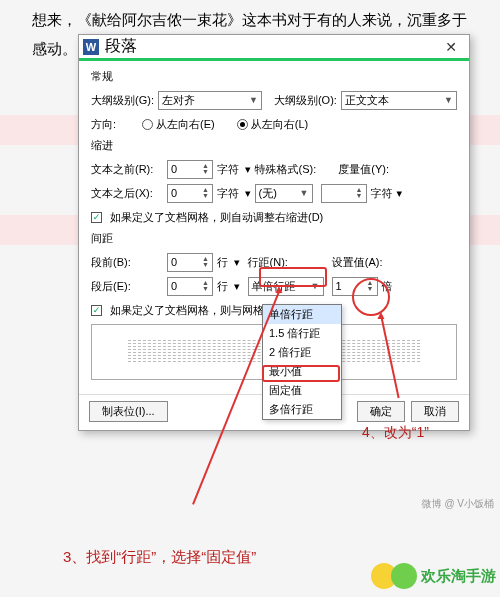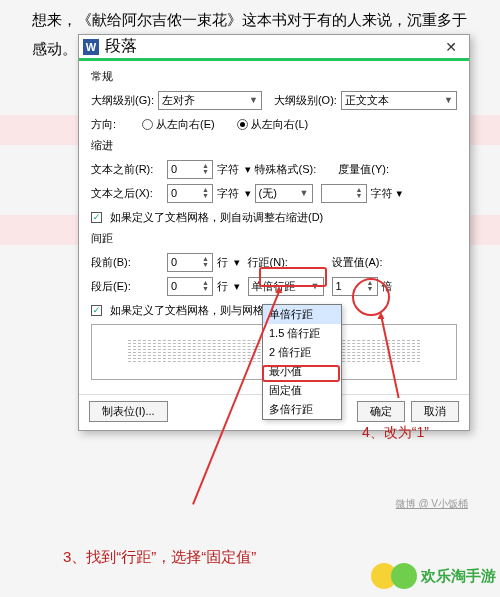--- a/index.html
+++ b/index.html
@@ -34,21 +34,21 @@
   .buttons { display: flex; justify-content: flex-end; align-items: center; gap: 6px; padding: 6px 10px 8px; border-top: 1px solid #ddd; }
   .btn { border: 1px solid #888; padding: 2px 12px; background: #f4f4f4; font-size: 11px; }
   .dropdown-popup { position: absolute; background: #fff; border: 1px solid #7a7a7a; font-size: 11px; width: 80px; box-shadow: 2px 2px 5px rgba(0,0,0,.2); }
   .dropdown-popup div { padding: 2px 6px; }
   .dropdown-popup div.hl { background: #d6e8ff; }
   .annot-box { position: absolute; border: 2px solid #d33; border-radius: 3px; pointer-events: none; }
   .annot-circle { position: absolute; border: 2px solid #d33; border-radius: 50%; pointer-events: none; }
   .annot-text { position: absolute; color: #b91c1c; font-size: 15px; margin-top: 24px; }
   .annot-line { position: absolute; background: #d33; transform-origin: top left; pointer-events: none; }
   .annot-arrowhead { position: absolute; color: #d33; font-size: 12px; pointer-events: none; }
-  .watermark { position: absolute; right: 32px; bottom: 86px; font-size: 10px; color: #999; text-decoration: underline; }
+  .watermark { position: absolute; right: 6px; bottom: 86px; font-size: 10px; color: #999; }
   .footer-logo { position: absolute; right: 4px; bottom: 8px; display: flex; align-items: center; gap: 4px; }
   .footer-logo .circ { width: 26px; height: 26px; border-radius: 50%; }
   .footer-logo .name { font-weight: bold; font-size: 15px; color: #39a845; }
 </style>
 </head>
 <body>
 
 <div class="bg-text">想来，《献给阿尔吉侬一束花》这本书对于有的人来说，沉重多于感动。</div>
 <div class="bg-band" style="top:115px"></div>
 <div class="bg-band" style="top:215px"></div>

